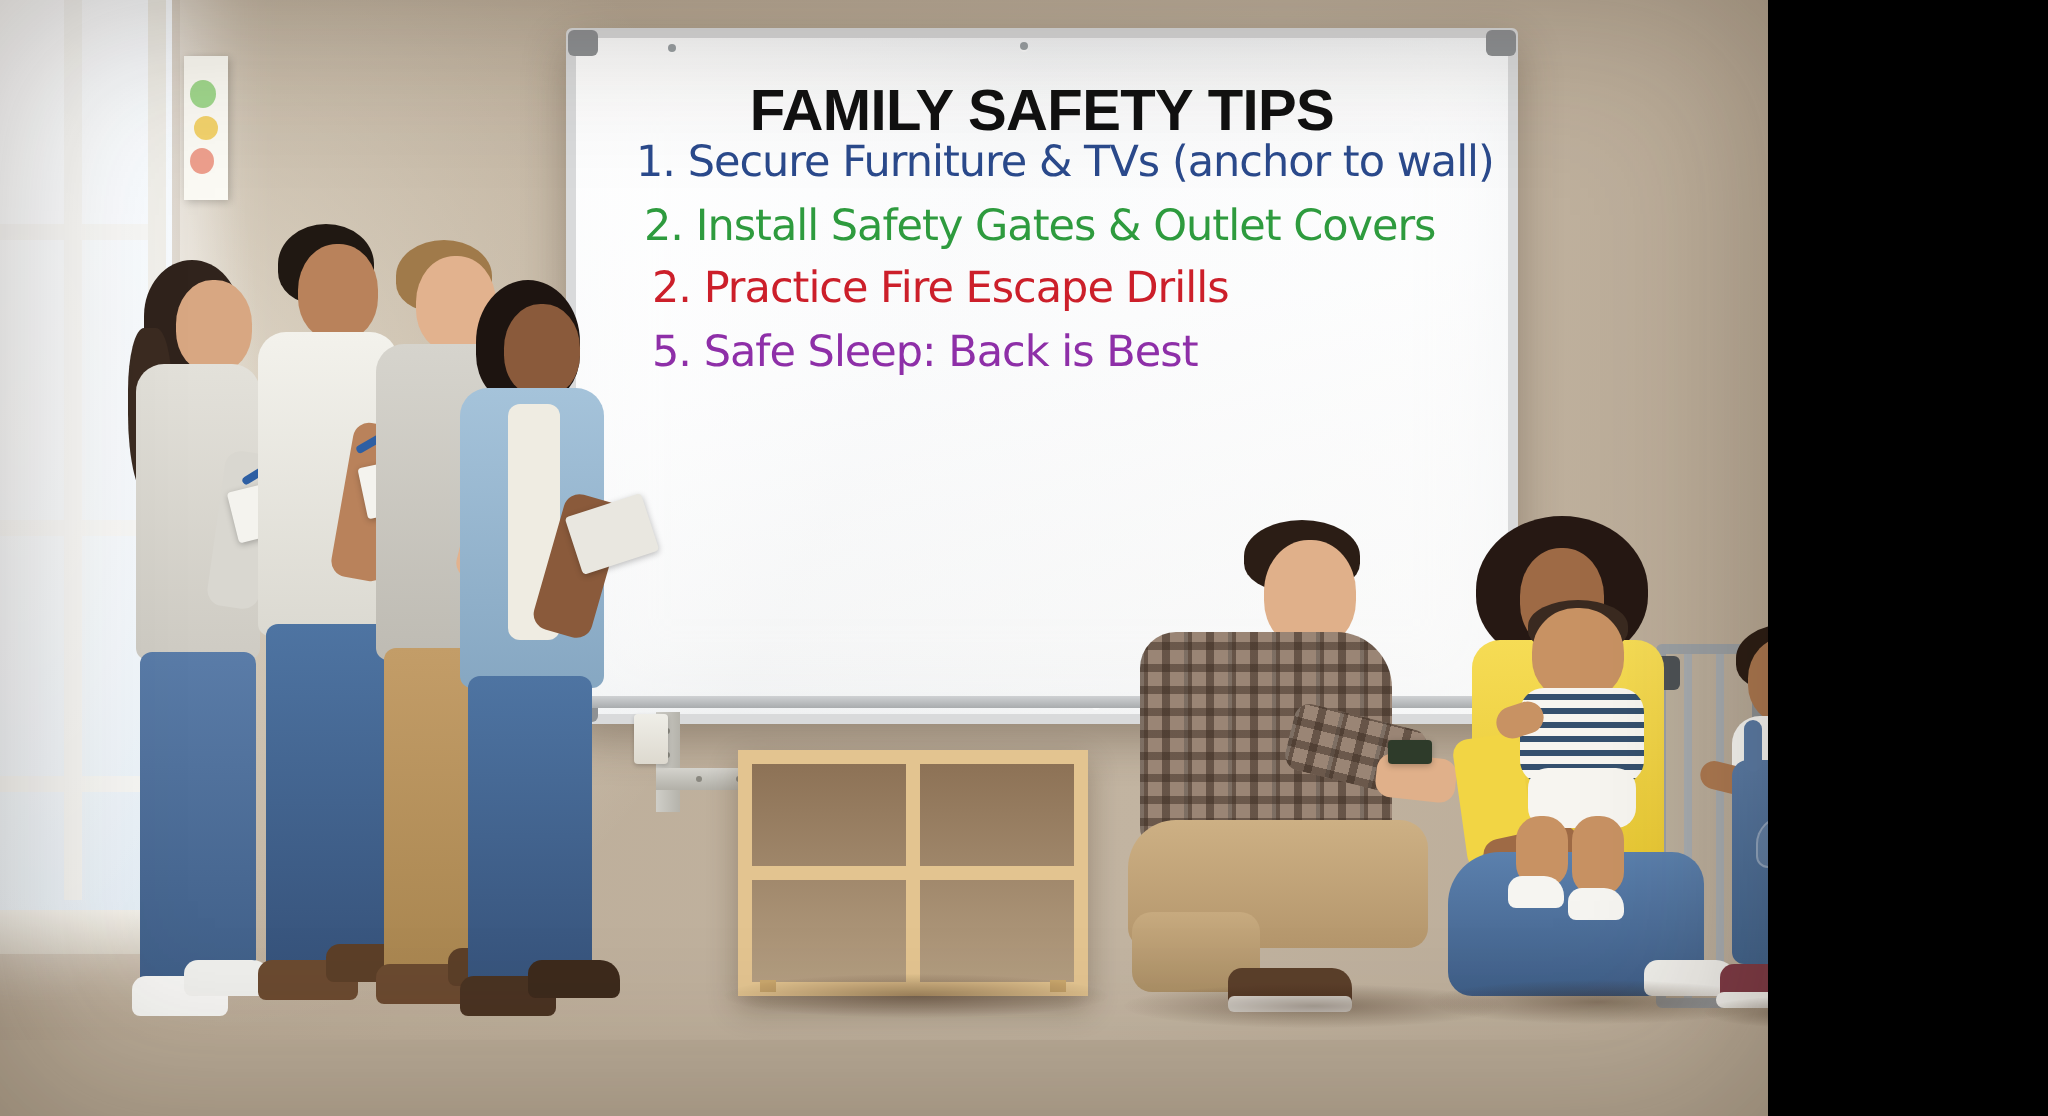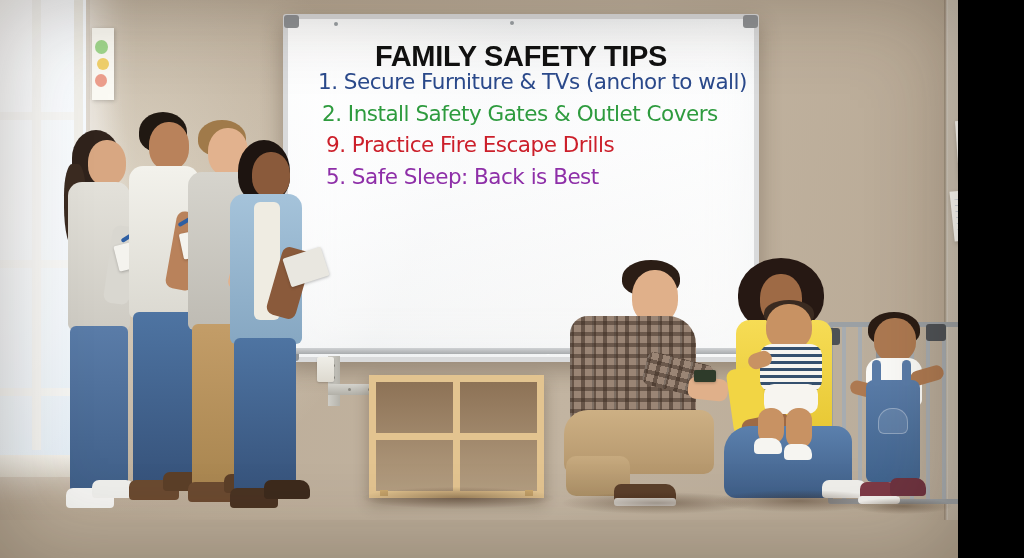--- a/index.html
+++ b/index.html
@@ -1,19 +1,19 @@
 <!DOCTYPE html>
 <html><head>
 <meta charset="utf-8">
 <style>
   html,body{margin:0;padding:0;background:#000;}
   body{font-family:"Liberation Sans",sans-serif;}
 
   #scene{
-    position:relative;width:958px;height:558px;overflow:hidden;
+    position:relative;width:884px;height:558px;overflow:hidden;
     background:#b9ab97;
   }
 
   
   .wall-main{position:absolute;left:0;top:0;width:946px;height:520px;
     background:linear-gradient(100deg,#b3a491 0%,#bdae9a 28%,#c2b4a1 62%,#b8a995 100%);}
   .wall-right{position:absolute;left:946px;top:0;width:78px;height:520px;
     background:linear-gradient(180deg,#cfc6b8 0%,#c9bfb0 55%,#c0b5a5 100%);}
   .wall-right-edge{position:absolute;left:944px;top:0;width:4px;height:520px;
     background:linear-gradient(90deg,rgba(120,105,88,.45),rgba(255,255,255,.25));}
@@ -202,21 +202,21 @@
     <div class="wb-screw" style="left:46px;top:3px;"></div>
     <div class="wb-screw" style="left:222px;top:2px;"></div>
     <div class="wb-screw" style="left:258px;bottom:3px;"></div>
 
     <div class="wb-text">
       <div class="wb-title">FAMILY SAFETY TIPS</div>
 
       <ul class="tip-list">
         <li class="tip" style="color:#2b4a8c;">1. Secure Furniture &amp; TVs (anchor to wall)</li>
         <li class="tip" style="color:#2e9b3e;">2. Install Safety Gates &amp; Outlet Covers</li>
-        <li class="tip" style="color:#cc1f2a;">9. Practice Fire Escape Drills</li>
+        <li class="tip" style="color:#cc1f2a;">2. Practice Fire Escape Drills</li>
         <li class="tip" style="color:#8e2fa8;">5. Safe Sleep: Back is Best</li>
       </ul>
     </div>
   </div>
   <div class="wb-tray"></div>
   <div class="wb-bracket">
     <div class="bracket-dot" style="left:4px;top:8px;"></div>
     <div class="bracket-dot" style="left:4px;top:20px;"></div>
   </div>
   <div class="wb-bracket2">

